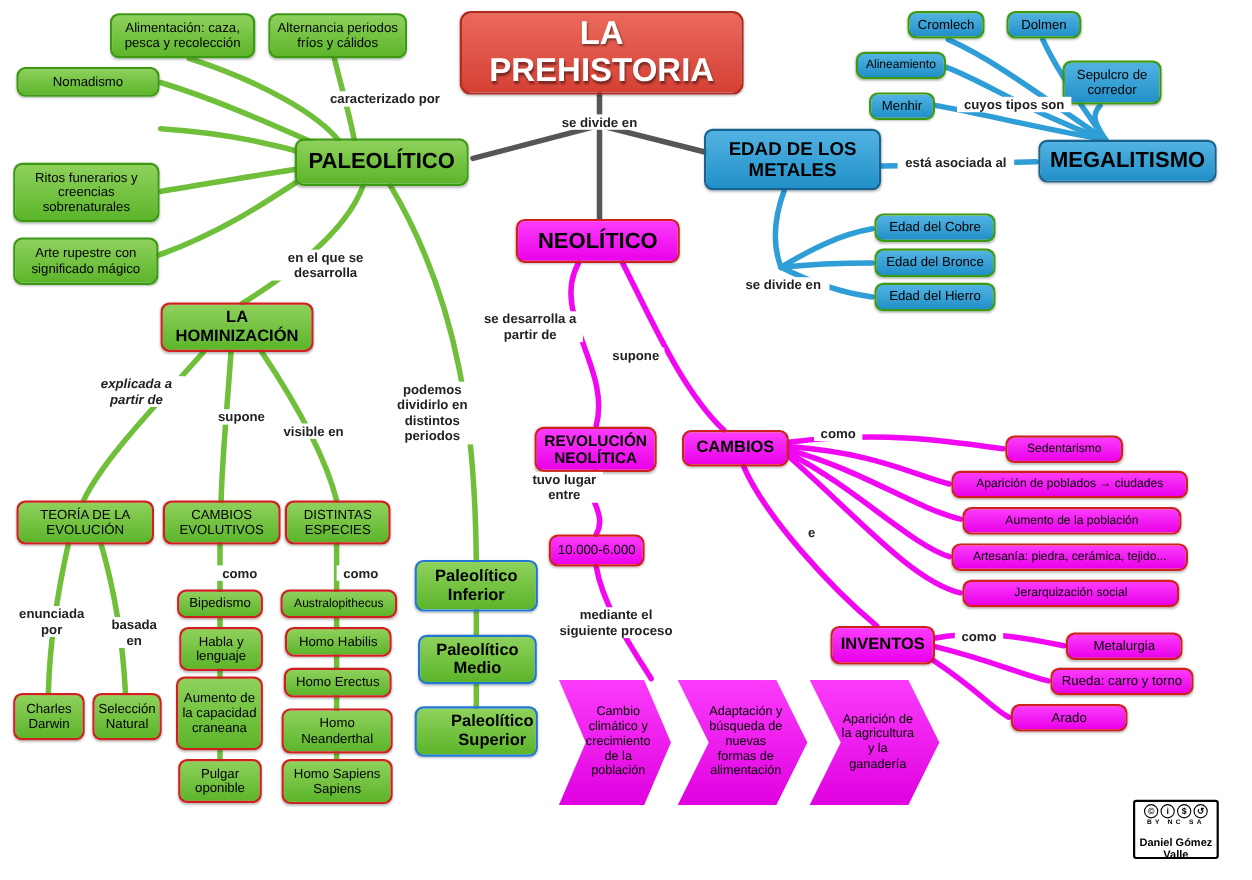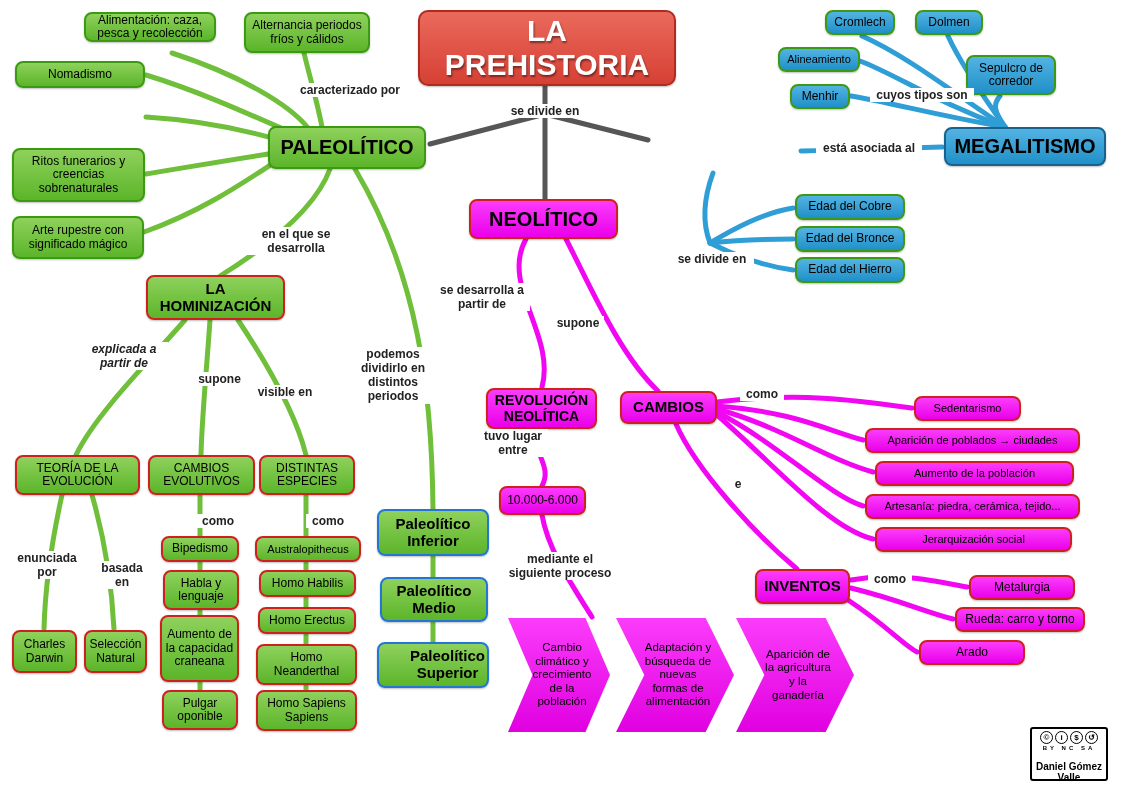--- a/index.html
+++ b/index.html
@@ -106,24 +106,25 @@
       <path d="M710 243 C738 257 763 266 793 270"></path>
     </g>
   </svg>
 
   <div class="n red b title-node" style="left:418px;top:10px;width:258px;height:76px;padding:0 24px;">LA PREHISTORIA</div>
 
   <div class="n green b xl" style="left:268px;top:126px;width:158px;height:43px;">PALEOLÍTICO</div>
 
   <div class="n magenta b xl" style="left:469px;top:199px;width:149px;height:40px;">NEOLÍTICO</div>
 
+  <div class="n blue dbb b lg" style="left:640px;top:117px;width:161px;height:56px;">EDAD DE LOS METALES</div>
 
   <div class="n blue dbb b xl" style="left:944px;top:127px;width:162px;height:39px;">MEGALITISMO</div>
 
-  <div class="n green" style="left:84px;top:12px;width:132px;height:30px;">Alimentación: caza, pesca y recolección</div>
+  <div class="n green" style="left:100px;top:12px;width:132px;height:41px;">Alimentación: caza, pesca y recolección</div>
   <div class="n green" style="left:244px;top:12px;width:126px;height:41px;">Alternancia periodos fríos y cálidos</div>
   <div class="n green" style="left:15px;top:61px;width:130px;height:27px;">Nomadismo</div>
   <div class="n green" style="left:12px;top:148px;width:133px;height:54px;">Ritos funerarios y creencias sobrenaturales</div>
   <div class="n green bb b md" style="left:377px;top:509px;width:112px;height:47px;">Paleolítico Inferior</div>
 
   <div class="n green" style="left:12px;top:216px;width:132px;height:43px;">Arte rupestre con significado mágico</div>
   <div class="n green bb b md" style="left:380px;top:577px;width:108px;height:45px;">Paleolítico Medio</div>
   <div class="n green bb b md" style="left:377px;top:642px;width:112px;height:46px;padding-left:32px;">Paleolítico Superior</div>
 
   <div class="n green rb b md" style="left:146px;top:275px;width:139px;height:45px;">LA HOMINIZACIÓN</div>

